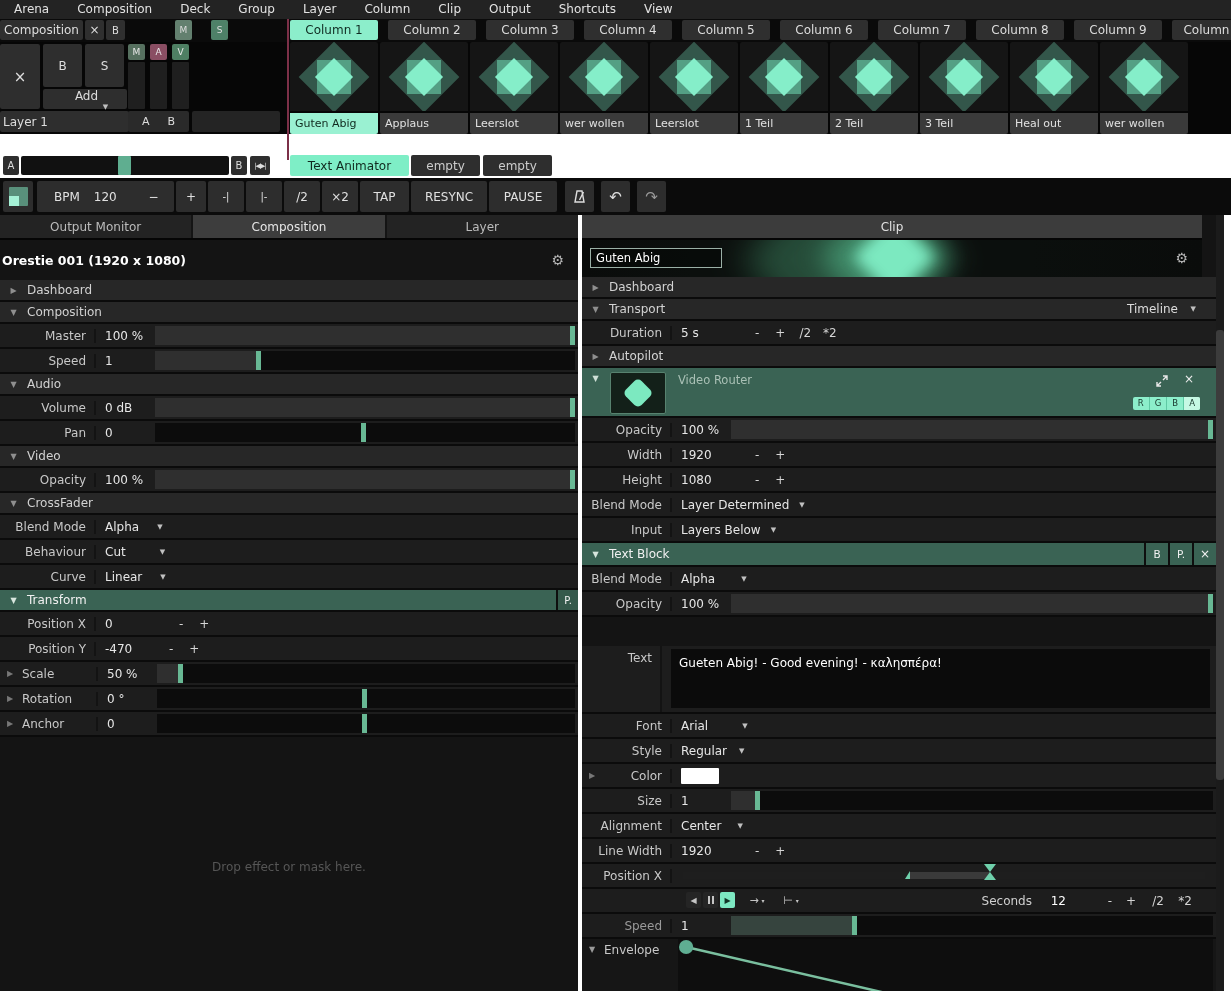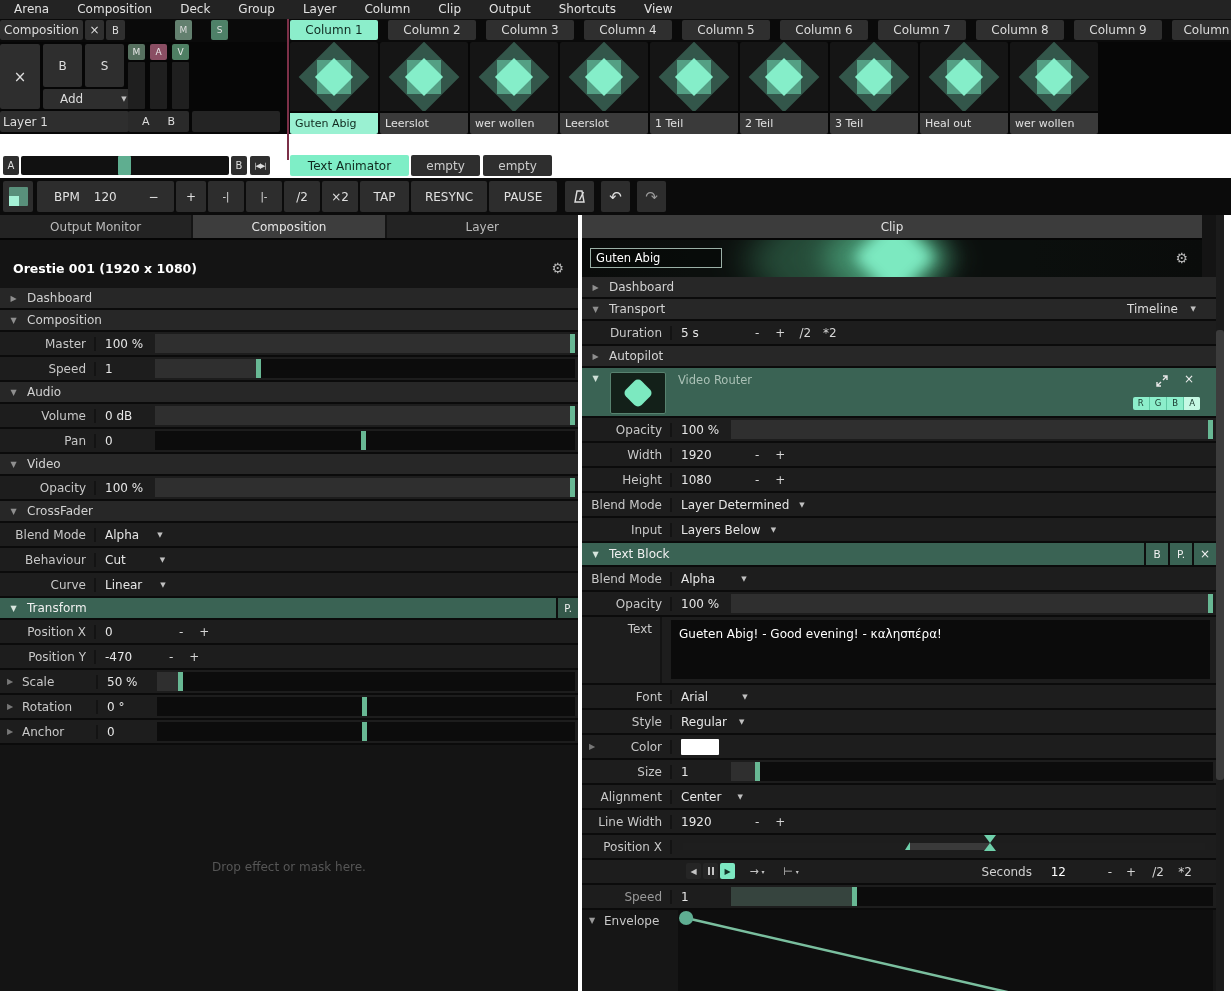--- a/index.html
+++ b/index.html
@@ -41,21 +41,21 @@
   .bpmbar{position:absolute;left:0;top:178px;width:1231px;height:37px;background:#0b0b0b;}
   .bbtn{position:absolute;top:3px;height:31px;background:#2d2d2d;border-radius:2px;color:#e0e0e0;display:flex;align-items:center;justify-content:center;font-size:12px;}
   .splitsq{width:19px;height:19px;background:#59907b;position:relative;border-radius:1px;}
   .splitsq i{position:absolute;left:0;bottom:0;width:10px;height:10px;background:#a5f2d6;}
   
   .panel{position:absolute;top:215px;background:#141414;}
   .ptabs{display:flex;height:23px;border-bottom:2px solid #050505;}
   .ptab{flex:1;background:#232323;margin-right:2px;display:flex;align-items:center;justify-content:center;color:#bbb;}
   .ptab:last-child{margin-right:0;}
   .ptab.sel{background:#3d3d3d;color:#e5e5e5;}
-  .ptitle{height:40px;display:flex;align-items:center;padding:0 13px;color:#fff;font-weight:bold;font-size:12.5px;position:relative;margin-top:8px;}
+  .ptitle{height:40px;display:flex;align-items:center;padding:0 2px;color:#fff;font-weight:bold;font-size:12.5px;position:relative;}
   .gear{position:absolute;right:14px;color:#b5b5b5;font-size:14px;}
   .hdr{display:flex;align-items:center;height:20px;background:#272727;border-bottom:2px solid #0b0b0b;color:#d2d2d2;position:relative;}
   .hdr .arr{width:27px;text-align:center;font-size:8px;color:#8f8f8f;flex:none;}
   .thdr{background:#3a6354;color:#f0f0f0;}
   .r{display:flex;align-items:center;height:23px;background:#1d1d1d;border-bottom:2px solid #0b0b0b;position:relative;}
   .lab{width:86px;text-align:right;padding-right:8px;color:#c8c8c8;flex:none;white-space:nowrap;border-right:2px solid #131313;}
   .rp .lab{width:80px;}
   .val{width:50px;padding-left:9px;color:#e6e6e6;flex:none;white-space:nowrap;}
   .ctl{flex:1;position:relative;height:100%;margin-right:3px;}
   .track{position:absolute;left:0;top:2px;right:0;bottom:2px;background:#0c0c0c;}
@@ -129,21 +129,21 @@
       <div class="colcell">Column 9</div>
       <div class="colcell">Column 10</div>
       <div class="colcell" style="width:41px;justify-content:flex-start;padding-left:8px;">Column 11</div>
     </div>
   </div>
 
   <div class="clipgrid">
     <div class="lbtn mint" style="left:0;top:2px;width:40px;height:65px;font-size:15px;">×</div>
     <div class="lbtn" style="left:43px;top:2px;width:39px;height:43px;">B</div>
     <div class="lbtn" style="left:85px;top:2px;width:39px;height:43px;">S</div>
-    <div class="lbtn" style="left:43px;top:47px;width:81px;height:20px;justify-content:flex-start;padding-left:17px;">
+    <div class="lbtn" style="left:43px;top:47px;width:81px;height:20px;justify-content:flex-start;padding-left:3px;flex-direction:column;">
       <span>Add</span>
       <span class="caret" style="margin-left:38px;">▼</span>
     </div>
     <div class="mavh" style="left:128px;background:#56705f;">M</div>
     <div class="mavh" style="left:150px;background:#8a4e63;">A</div>
     <div class="mavh" style="left:172px;background:#4e7f63;">V</div>
     <div class="mavc" style="left:128px;"></div>
     <div class="mavc" style="left:150px;"></div>
     <div class="mavc" style="left:172px;"></div>
     <div class="lbtn mint" style="left:0;top:69px;width:126px;height:21px;justify-content:flex-start;padding-left:3px;font-size:12px;">Layer 1</div>
@@ -154,20 +154,28 @@
     <div class="lbtn" style="left:192px;top:69px;width:88px;height:21px;background:#242424;"></div>
 
     <div class="clips">
       <div class="clip">
           <div class="thumb">
             <i class="d1"></i>
             <i class="d2"></i>
             <i class="d3"></i>
           </div>
           <div class="cliplab sel">Guten Abig</div>
+        </div>
+      <div class="clip">
+          <div class="thumb">
+            <i class="d1"></i>
+            <i class="d2"></i>
+            <i class="d3"></i>
+          </div>
+          <div class="cliplab">Applaus</div>
         </div>
       <div class="clip">
           <div class="thumb">
             <i class="d1"></i>
             <i class="d2"></i>
             <i class="d3"></i>
           </div>
           <div class="cliplab">Leerslot</div>
         </div>
       <div class="clip">
@@ -513,21 +521,21 @@
     </div>
     <div class="r">
       <div class="lab">Opacity</div>
       <div class="val">100 %</div>
       <div class="ctl">
           <div class="track"></div>
           <div class="fillb" style="width:100%;"></div>
           <div class="hnd" style="right:0;"></div>
         </div>
     </div>
-    <div class="r" style="height:66px;align-items:flex-end;">
+    <div class="r" style="height:66px;align-items:flex-end;margin-top:29px;">
       <div class="lab" style="padding-top:5px;height:100%;box-sizing:border-box;">Text</div>
       <div class="ctl" style="margin-left:9px;">
           <div class="txtarea">Gueten Abig! - Good evening! - καλησπέρα!</div>
         </div>
     </div>
     <div class="r">
       <div class="lab">Font</div>
       <div class="val" style="width:auto;">Arial</div>
       <span class="caret" style="margin-left:34px;">▼</span>
     </div>

